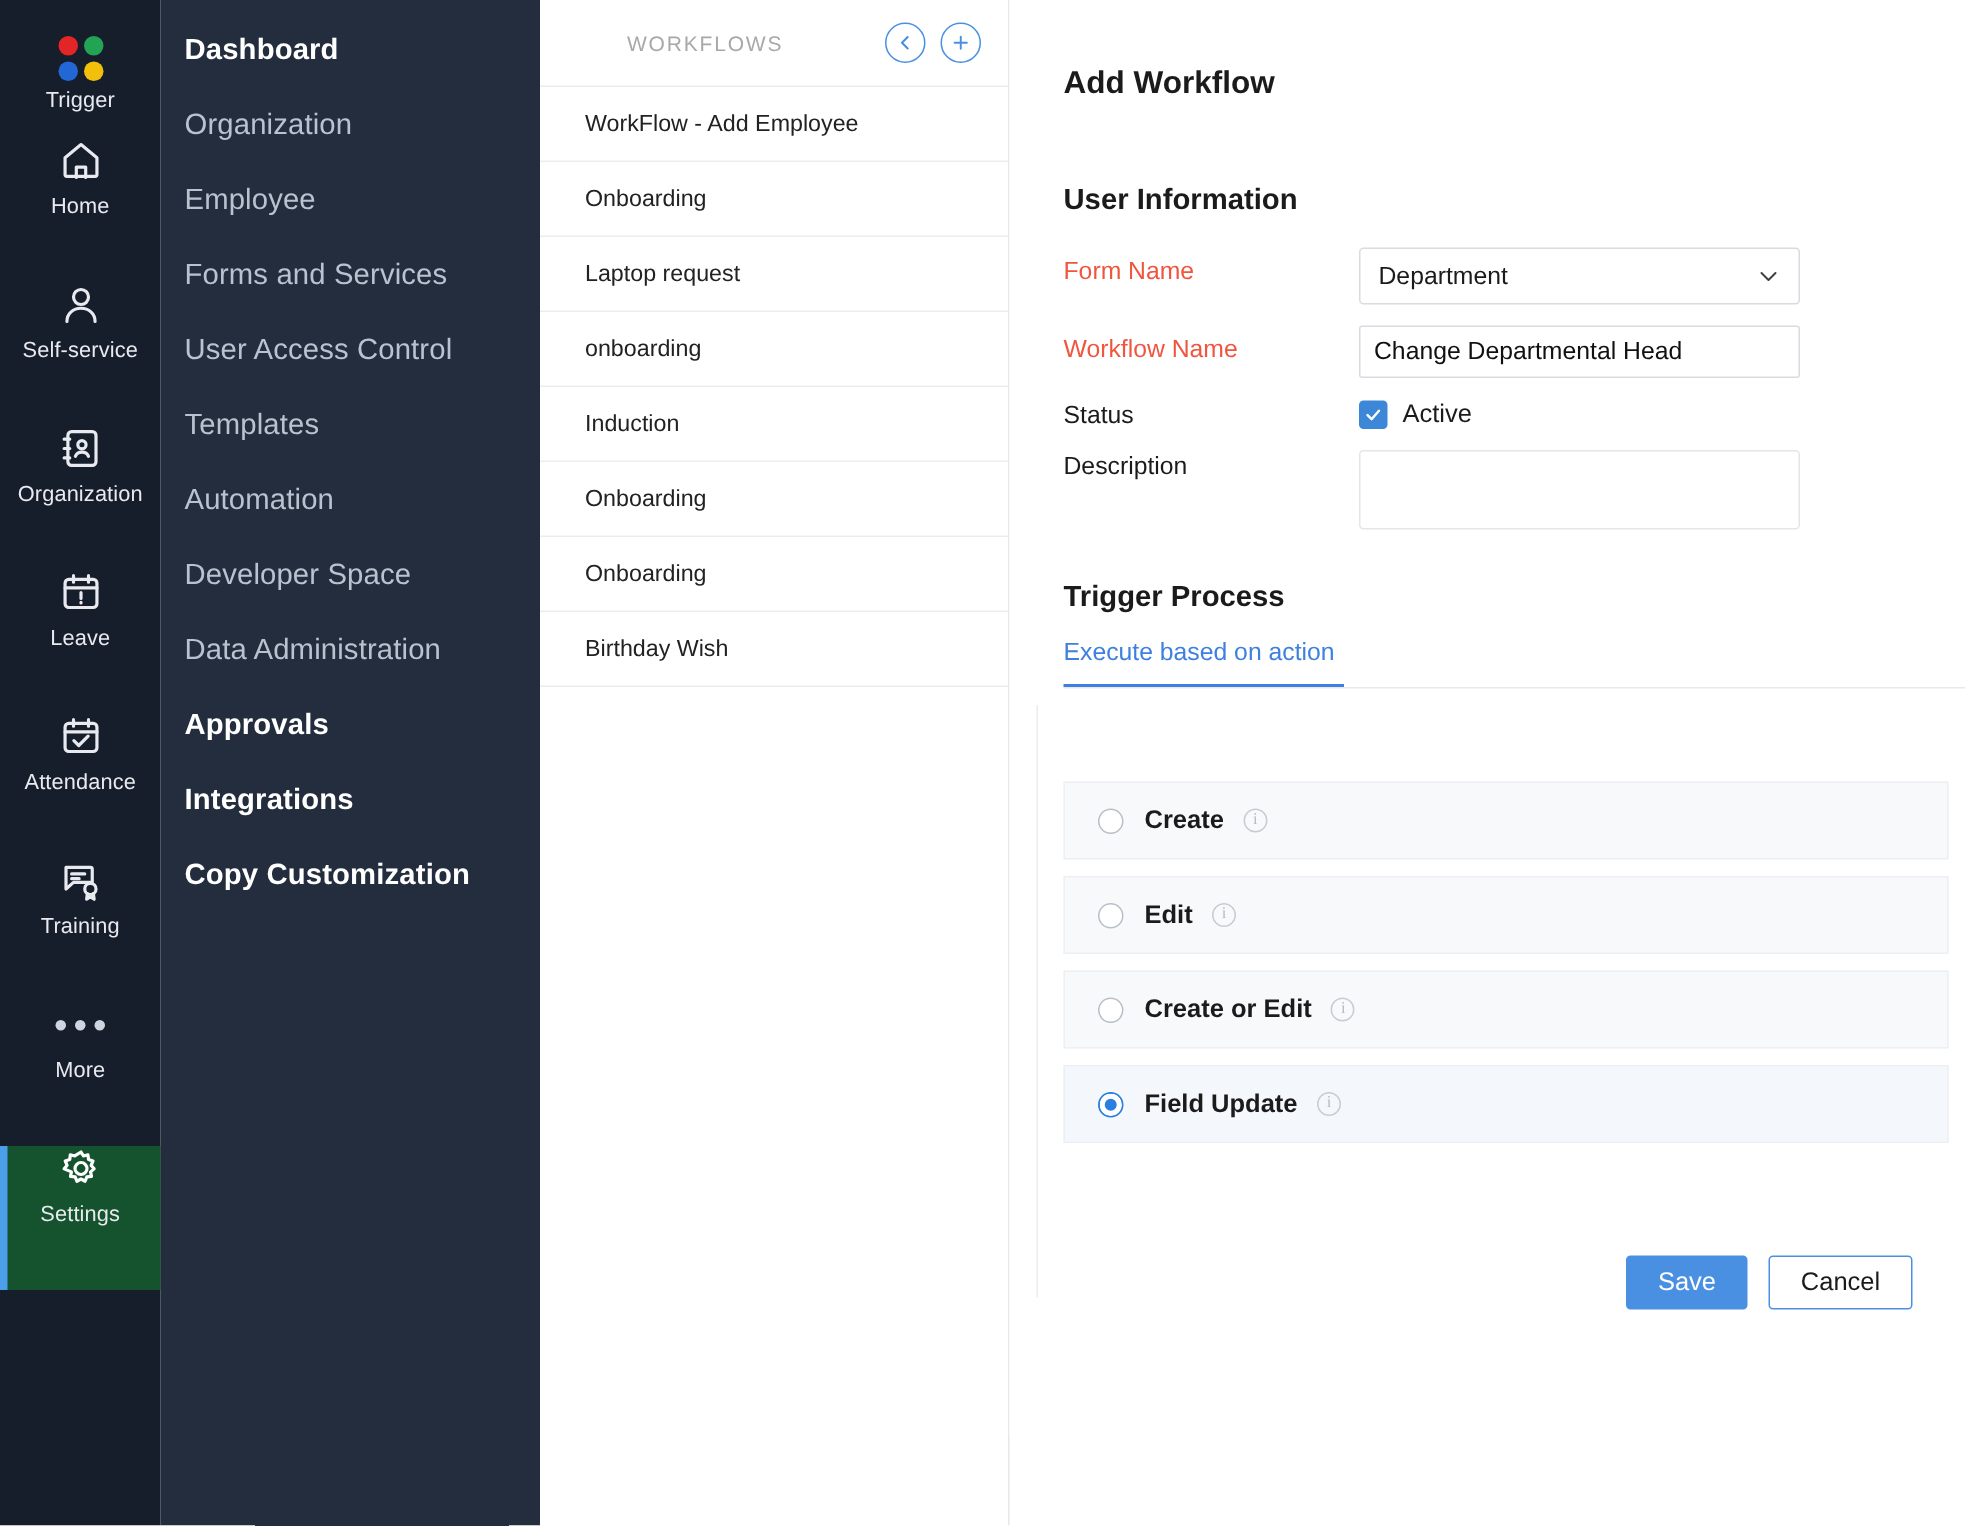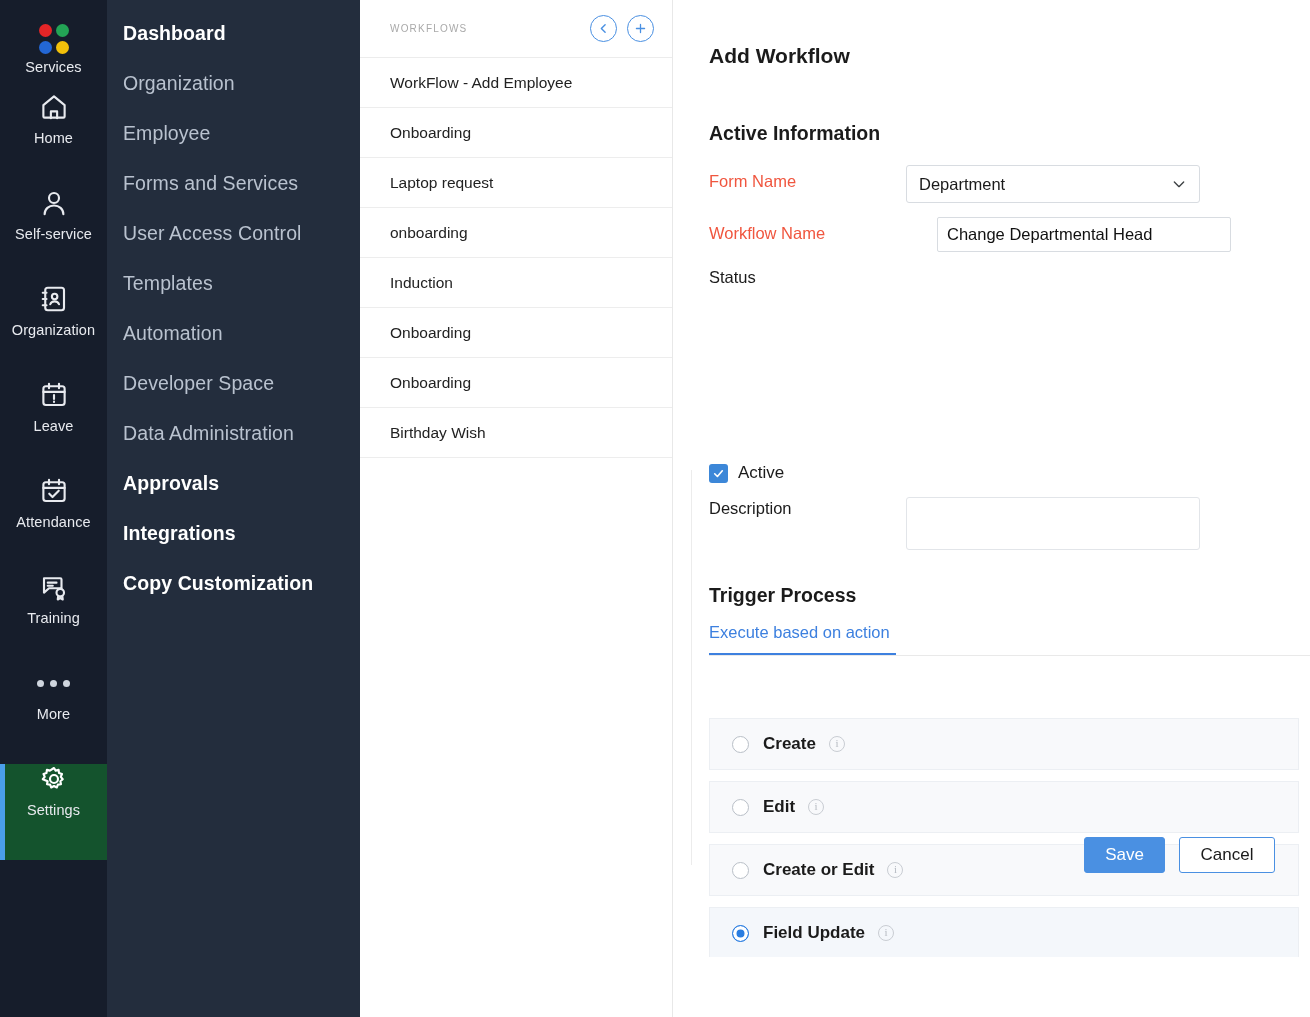--- a/index.html
+++ b/index.html
@@ -81,22 +81,22 @@
     height: 1017px;
     border-right: 1px solid #e8e8e8;
   }
   .wf-header {
     height: 58px;
     display: flex; align-items: center;
     padding: 0 18px 0 30px;
     border-bottom: 1px solid #ececec;
   }
   .wf-title {
-    font-size: 10px; letter-spacing: 1.2px;
-    color: #a9a9a9; font-weight: normal; flex: 1;
+    font-size: 14px; letter-spacing: 1.2px;
+    color: #a9a9a9; font-weight: normal; flex: 1; margin-left: 28px;
   }
   .circ-btn {
     width: 27px; height: 27px; border-radius: 50%;
     border: 1.5px solid #4a90e2;
     display: flex; align-items: center; justify-content: center;
     color: #4a90e2; background: #fff; cursor: pointer;
     margin-left: 10px;
   }
   .wf-row {
     height: 50px;
@@ -141,21 +141,21 @@
   .select-box .chev {
     position: absolute; right: 12px; top: 50%;
     transform: translateY(-50%);
   }
   .text-box {
     width: 294px; height: 35px;
     border: 1px solid #d8dce1; border-radius: 2px;
     background: #fff;
     display: flex; align-items: center;
     padding: 0 9px;
-    font-size: 16.5px; color: #111; margin-left: 31px;
+    font-size: 16.5px; color: #111;
   }
   .desc-box {
     width: 294px; height: 53px;
     border: 1px solid #e2e5e9; border-radius: 3px;
     background: #fff;
   }
   .status-row { display: flex; align-items: center; margin-bottom: 6px; }
   .chk {
     width: 19px; height: 19px; border-radius: 3px;
     background: #3c87d8;
@@ -232,21 +232,21 @@
 
   <div class="icon-rail">
 
     <div class="rail-logo">
       <div class="dots">
         <span class="dot red"></span>
           <span class="dot green"></span>
         <span class="dot blue"></span>
           <span class="dot yellow"></span>
       </div>
-      <div class="rail-label">Services</div>
+      <div class="rail-label">Trigger</div>
     </div>
 
     <div class="rail-item">
       <svg class="glyph" viewBox="0 0 24 24" fill="none" stroke="#e8eaef" stroke-width="1.7" stroke-linecap="round" stroke-linejoin="round">
         <path d="M3.5 10.5 12 3.5l8.5 7v9a1 1 0 0 1-1 1h-15a1 1 0 0 1-1-1z"></path>
         <path d="M9.5 21v-5.5h5V21"></path>
       </svg>
       <div class="rail-label">Home</div>
     </div>
 
@@ -391,42 +391,42 @@
     <div class="wf-row">
         <span>Birthday Wish</span>
       </div>
   </div>
 
   <div class="content">
     <div class="vrail"></div>
     <div class="content-inner">
 
       <div class="page-title">Add Workflow</div>
-      <div class="section-title">Active Information</div>
+      <div class="section-title">User Information</div>
 
       <div class="form-grid">
 
         <div class="form-row">
           <div class="form-label req">Form Name</div>
           <div class="select-box">
             <span>Department</span>
             <svg class="chev" width="16" height="16" viewBox="0 0 24 24" fill="none" stroke="#3c4043" stroke-width="2" stroke-linecap="round" stroke-linejoin="round">
                 <path d="M5 9l7 7 7-7"></path>
               </svg>
           </div>
         </div>
 
         <div class="form-row">
           <div class="form-label req">Workflow Name</div>
           <div class="text-box">
             <span>Change Departmental Head</span>
           </div>
         </div>
 
-        <div class="form-row" style="margin-bottom:8px;flex-direction:column;">
+        <div class="form-row" style="margin-bottom:8px;">
           <div class="form-label" style="padding-top:2px;">Status</div>
           <div class="status-row">
             <div class="chk">
               <svg width="13" height="13" viewBox="0 0 24 24" fill="none" stroke="#ffffff" stroke-width="3" stroke-linecap="round" stroke-linejoin="round">
                   <path d="M5 12.5l5 5 9-10.5"></path>
                 </svg>
             </div>
             <div class="chk-label">Active</div>
           </div>
         </div>

